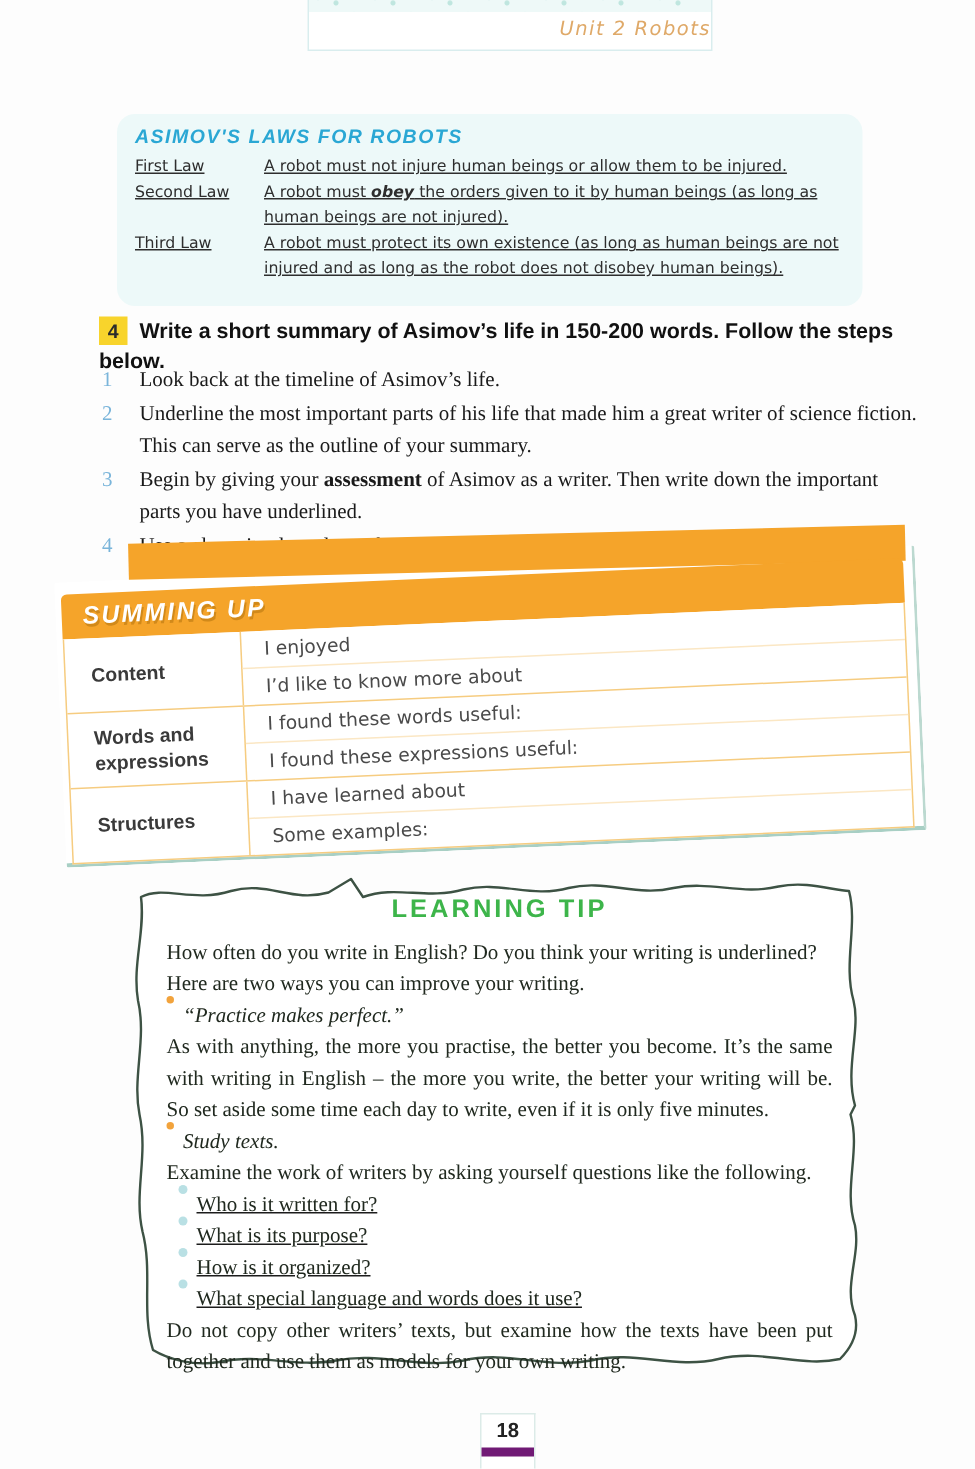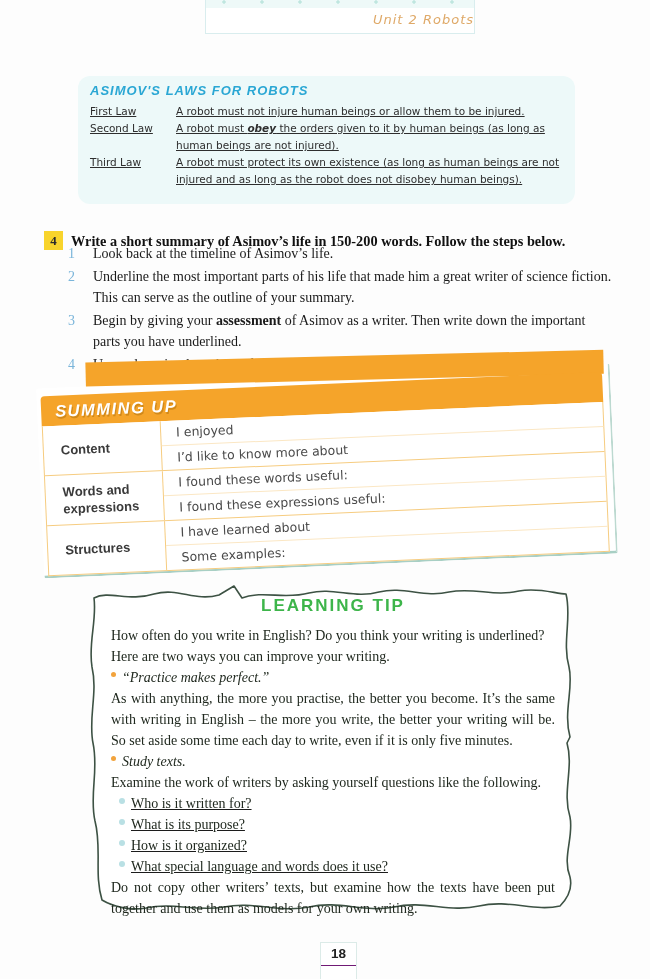--- a/index.html
+++ b/index.html
@@ -25,22 +25,22 @@
   .laws-title { text-align:left; font-family:"Liberation Sans", sans-serif;
       font-weight:bold; font-style:italic; font-size:13px; letter-spacing:1px;
       color:#2aa7d4; margin-bottom:5px; }
   .law-row { display:grid; grid-template-columns:86px 1fr;
       font-family:"DejaVu Sans", sans-serif; font-size:10.5px; line-height:17px;
       color:#2e2e2e;text-decoration:underline; }
   .law-label { white-space:nowrap; }
   .law-bold { font-weight:bold; font-style:italic; }
 
   
-  .ex-head { position:absolute; left:44px; top:211px; width:570px;
-      font-family:Liberation Serif, serif;margin-top:20px; }
+  .ex-head { position:absolute; left:66px; top:211px; width:570px;
+      font-family:Liberation Sans, sans-serif; }
   .ex-num { display:inline-block; width:19px; height:19px; background:#f8d42c;
       color:#2b2b2b; font-weight:bold; font-size:13px; text-align:center;
       line-height:19px; vertical-align:top; margin-right:8px; }
   .ex-heading { font-weight:bold; font-size:14.3px; color:#111; line-height:20px; }
   .steps { position:absolute; left:68px; top:243px; width:545px; }
   .step { display:grid; grid-template-columns:25px 1fr; font-size:14px;
       line-height:21.5px; color:#1a1a1a; margin-bottom:1px; }
   .step-num { color:#7ab5da; }
   .step b { font-weight:bold; }
 
@@ -67,36 +67,36 @@
 
   
   .tip-box { position:absolute; left:84px; top:582px; width:496px; height:338px; }
   .tip-border { position:absolute; left:0; top:0; width:100%; height:100%; }
   .tip-content { position:absolute; left:27px; top:14px; width:444px; }
   .tip-title { text-align:center; font-family:"Liberation Sans", sans-serif;
       font-weight:bold; font-size:17px; letter-spacing:2px; color:#3db54a;
       margin-bottom:9px; }
   .tip-line, .tip-body { font-size:14px; line-height:21px; color:#20291f; }
   .tip-body { text-align:justify; padding-left:0; }
-  .tip-bullet { display:flex; align-items:center; font-size:14px; line-height:21px;
+  .tip-bullet { display:flex; align-items:flex-start; font-size:14px; line-height:21px;
       color:#20291f; }
   .dot { width:5px; height:5px; border-radius:50%; flex:0 0 5px; margin-right:6px;
       position:relative; top:-3px; }
   .dot-orange { background:#f2a33c; }
   .dot-cyan { background:#b9e0e4; width:6px; height:6px; flex-basis:6px; }
   .tip-bullet i { font-style:italic; font-weight:bold; font-weight:normal; }
   .tip-bullet .q { font-style:normal; }
   .tip-questions { list-style:none; margin-left:8px;text-decoration:underline; }
   .tip-questions .tip-bullet .q { font-size:14px; }
 
   
   .page-num-box { position:absolute; left:320px; top:942px; width:37px; height:37px;
       border:1px solid #dcebe8; border-bottom:none; background:#fff; text-align:center; }
   .page-num { display:block; font-family:"Liberation Sans", sans-serif; font-weight:bold;
-      font-size:13.5px; color:#222; padding:3px 0 4px; border-bottom:1px solid #701a75; }
+      font-size:13.5px; color:#222; padding:3px 0 4px; border-bottom:6px solid #701a75; }
 </style>
 </head>
 <body>
 
 <div class="unit-box">
   <div class="unit-speckle"></div>
   <div class="unit-title">Unit 2 Robots</div>
 </div>
 
 <div class="laws-box">

